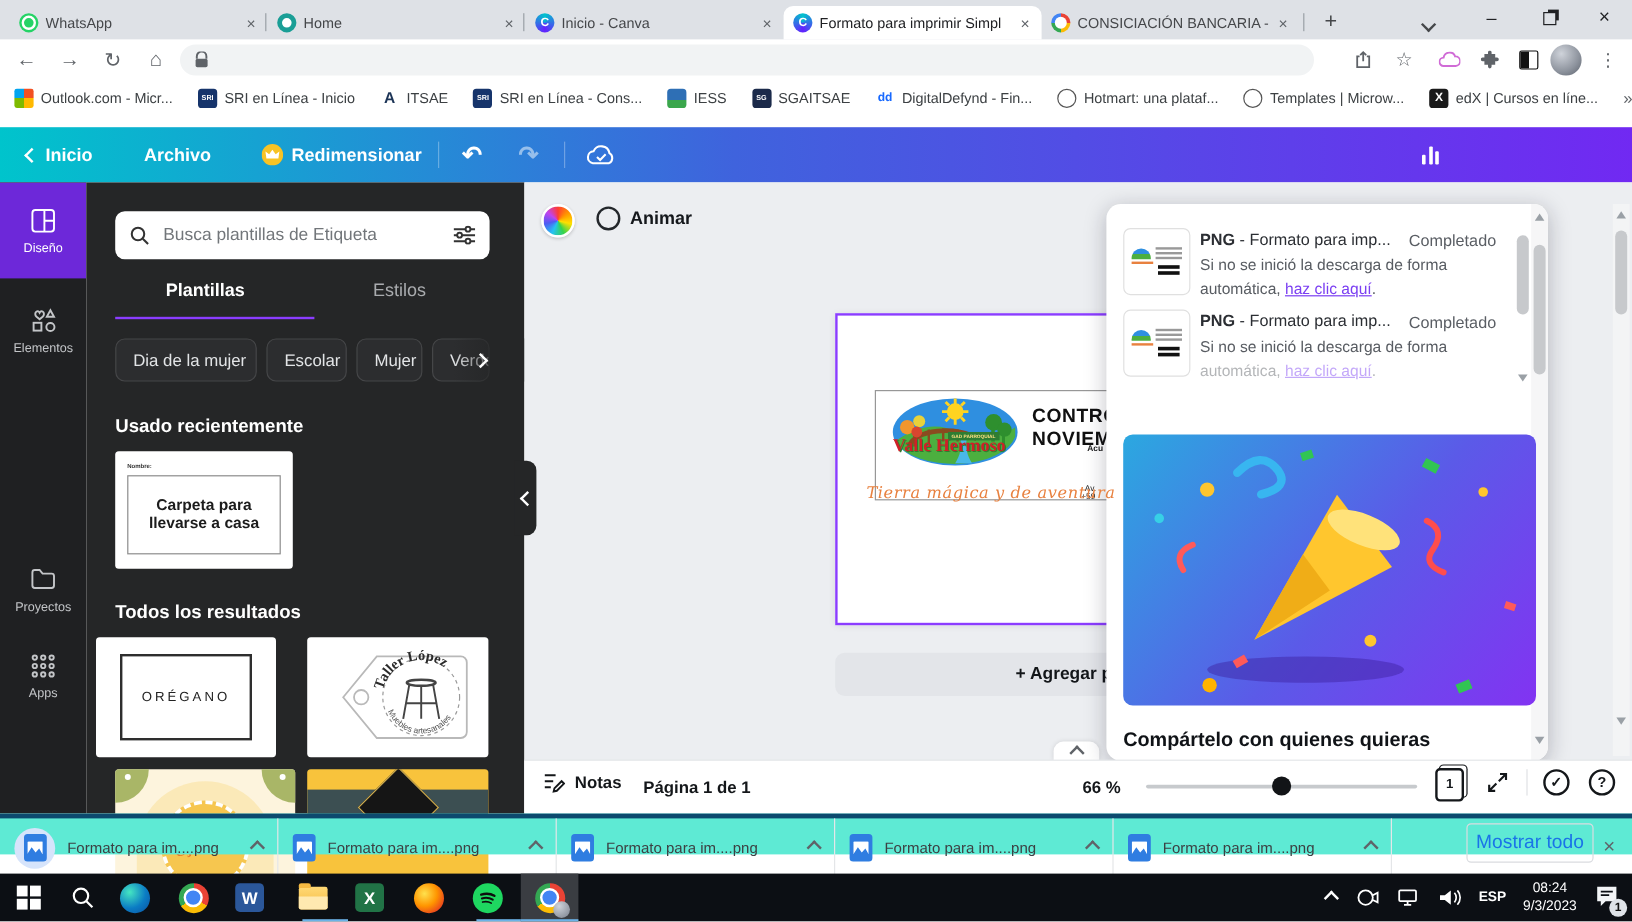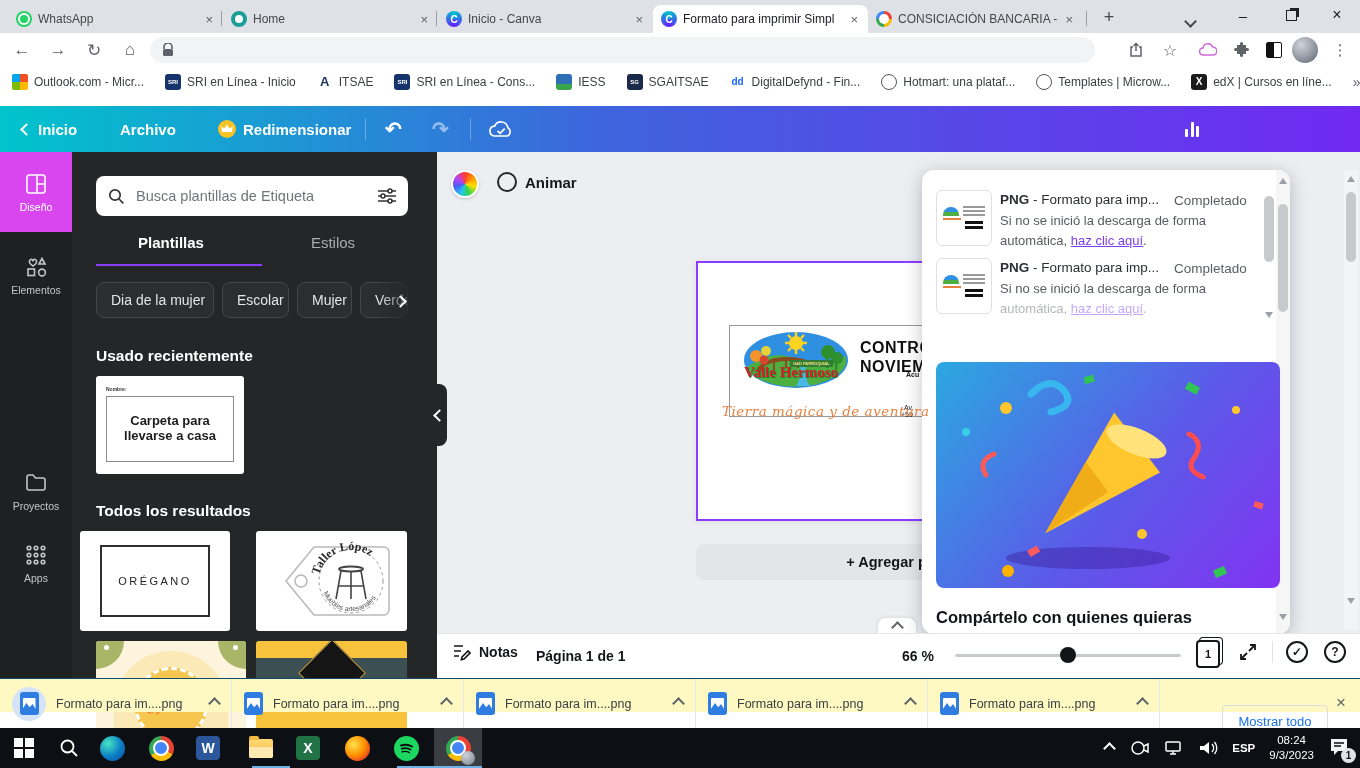--- a/index.html
+++ b/index.html
@@ -43,21 +43,21 @@
   #probtn{left:920px;top:104px;position:absolute;height:38px;width:158px;top:110px;background:rgba(255,255,255,.17);border-radius:8px;display:flex;align-items:center;justify-content:center;gap:7px;font-weight:600;color:#fff;font-size:14.5px}
   #acct{left:1090px;top:110px;position:absolute;height:38px;width:72px;background:rgba(255,255,255,.15);border-radius:19px;display:flex;align-items:center}
   #avatar{width:38px;height:38px;border-radius:50%;background:#124a23;color:#fff;font-size:14px;font-weight:bold;display:flex;align-items:center;justify-content:center}
   #sharebtn{left:1222px;top:111px;position:absolute;height:38px;width:130px;background:#fff;border-radius:8px;display:flex;align-items:center;justify-content:center;gap:8px;color:#0e1318;font-weight:bold;font-size:14.5px}
   .bars{display:flex;align-items:flex-end;gap:2.5px;height:16px}
   .bars i{width:3px;background:#fff;border-radius:1px}
 
   
   #rail{left:0;top:152px;width:72px;height:526px;background:#1f2022;overflow:hidden}
   .ritem{position:absolute;left:0;width:72px;height:70px;color:#c3c5c8;display:flex;flex-direction:column;align-items:center;justify-content:center;gap:5px;font-size:10.5px}
-  .ritem.active{background:#d946ef;color:#fff;height:80px}
+  .ritem.active{background:#6d28d9;color:#fff;height:80px}
   .ritem svg{stroke:currentColor;fill:none;stroke-width:1.6}
   #panel{left:72px;top:152px;width:365px;height:526px;background:#252627;overflow:hidden}
   #searchbox{left:96px;top:176px;width:312px;height:40px;background:#fff;border-radius:8px;display:flex;align-items:center;padding:0 12px;box-sizing:border-box;gap:9px}
   #searchbox input{border:0;outline:0;flex:1;font-size:14.5px;color:#333;font-family:"Liberation Sans",sans-serif;background:transparent}
   #searchbox input::placeholder{color:#72767a}
   .ptab{position:absolute;top:234px;width:150px;text-align:center;font-size:15px}
   .chip{position:absolute;top:282px;height:36px;background:#2c2d2f;border:1px solid #454648;border-radius:8px;color:#e2e4e6;font-size:14px;display:flex;align-items:center;padding:0 14px;box-sizing:border-box;white-space:nowrap;overflow:hidden}
   .phead{position:absolute;color:#fff;font-size:15.5px;font-weight:bold}
   .thumb{position:absolute;background:#fff;border-radius:3px;overflow:hidden}
   #handle{left:429px;top:384px;width:18px;height:62px;background:#252627;border-radius:0 8px 8px 0;display:flex;align-items:center;justify-content:center}
@@ -80,26 +80,26 @@
   .sarrow.dn{border-top:6px solid #9aa0a6}
 
   
   #cbottom{left:437px;top:634px;width:923px;height:44px;background:#fff;box-shadow:0 -1px 0 #e4e6e9}
   .cb{position:absolute;color:#14171a;font-size:14px;font-weight:600}
   #slider{left:955px;top:654px;width:226px;height:3px;background:#c7cacd;border-radius:2px}
   #sthumb{left:1060px;top:647px;width:16px;height:16px;border-radius:50%;background:#121417}
   .circbtn{position:absolute;top:641px;width:22px;height:22px;border:2px solid #14171a;border-radius:50%;display:flex;align-items:center;justify-content:center;font-size:12px;font-weight:bold;color:#14171a;box-sizing:border-box}
 
   
-  #dlbar{left:0;top:678px;width:1360px;height:34px;background:#fef9c3;border-top:1px solid #0c4a6e;box-sizing:border-box}
+  #dlbar{left:0;top:678px;width:1360px;height:34px;background:#5eead4;border-top:4px solid #0c4a6e;box-sizing:border-box}
   .dli{position:absolute;top:0;height:49px;width:232px;display:flex;align-items:center;padding:0 12px;box-sizing:border-box;gap:10px;border-right:1px solid #e4e6e8;font-size:12.5px;color:#3c4043}
   .fileic{width:19px;height:23px;background:#2f7de1;border-radius:3px;position:relative;flex:none}
   .fileic::after{content:"";position:absolute;left:3px;top:6px;width:13px;height:11px;background:#fff;border-radius:1px;
     clip-path:polygon(0 100%,0 0,100% 0,100% 100%,78% 55%,55% 85%,30% 45%)}
-  #showall{position:absolute;left:1222px;top:26px;width:104px;height:31px;border:1px solid #dadce0;border-radius:4px;color:#1a73e8;font-size:13px;display:flex;align-items:center;justify-content:center}
+  #showall{position:absolute;left:1222px;top:4px;width:104px;height:31px;border:1px solid #dadce0;border-radius:4px;color:#1a73e8;font-size:16px;display:flex;align-items:center;justify-content:center}
 
   
   #taskbar{left:0;top:728px;width:1360px;height:40px;background:#0c0f14;color:#fff}
   .tkitem{position:absolute;top:0;width:44px;height:40px;display:flex;align-items:center;justify-content:center}
   .underl{position:absolute;bottom:0;height:2px;background:#6cb2e8}
   .tico{width:25px;height:25px;border-radius:50%}
   .offic{width:24px;height:24px;border-radius:4px;color:#fff;font-weight:bold;font-size:14px;display:flex;align-items:center;justify-content:center}
   #tray{position:absolute;right:0;top:0;height:40px;display:flex;align-items:center;color:#fff;font-size:11.5px}
 </style>
 </head>

